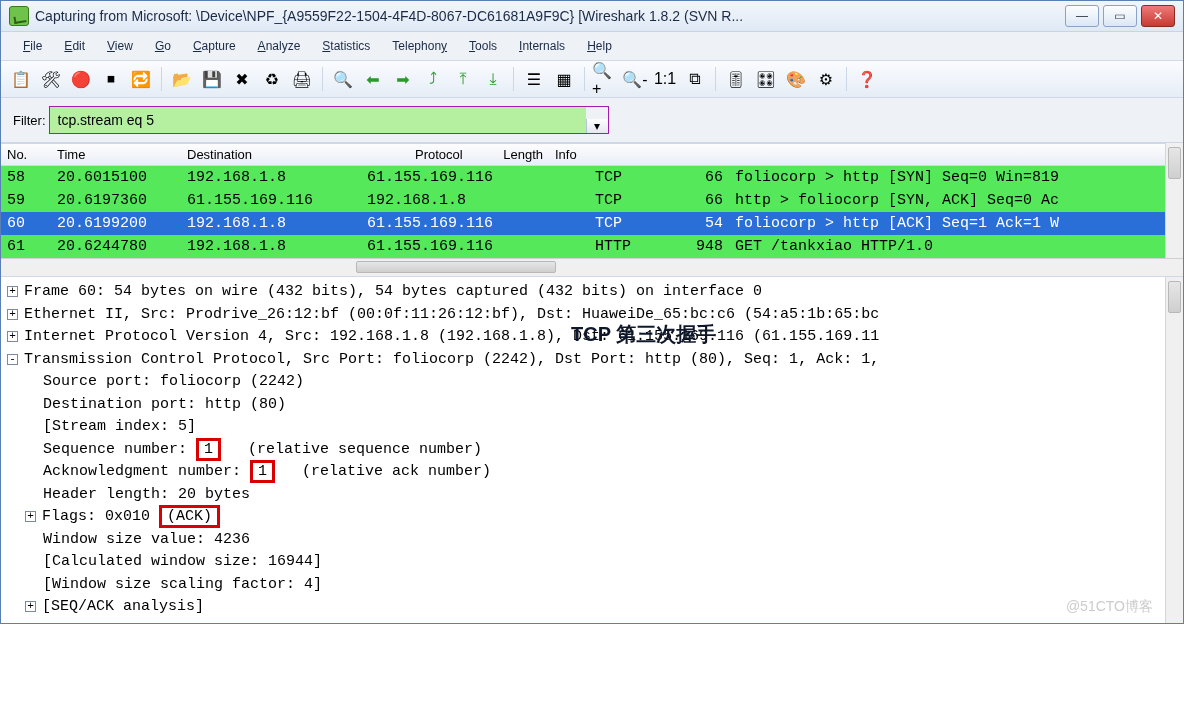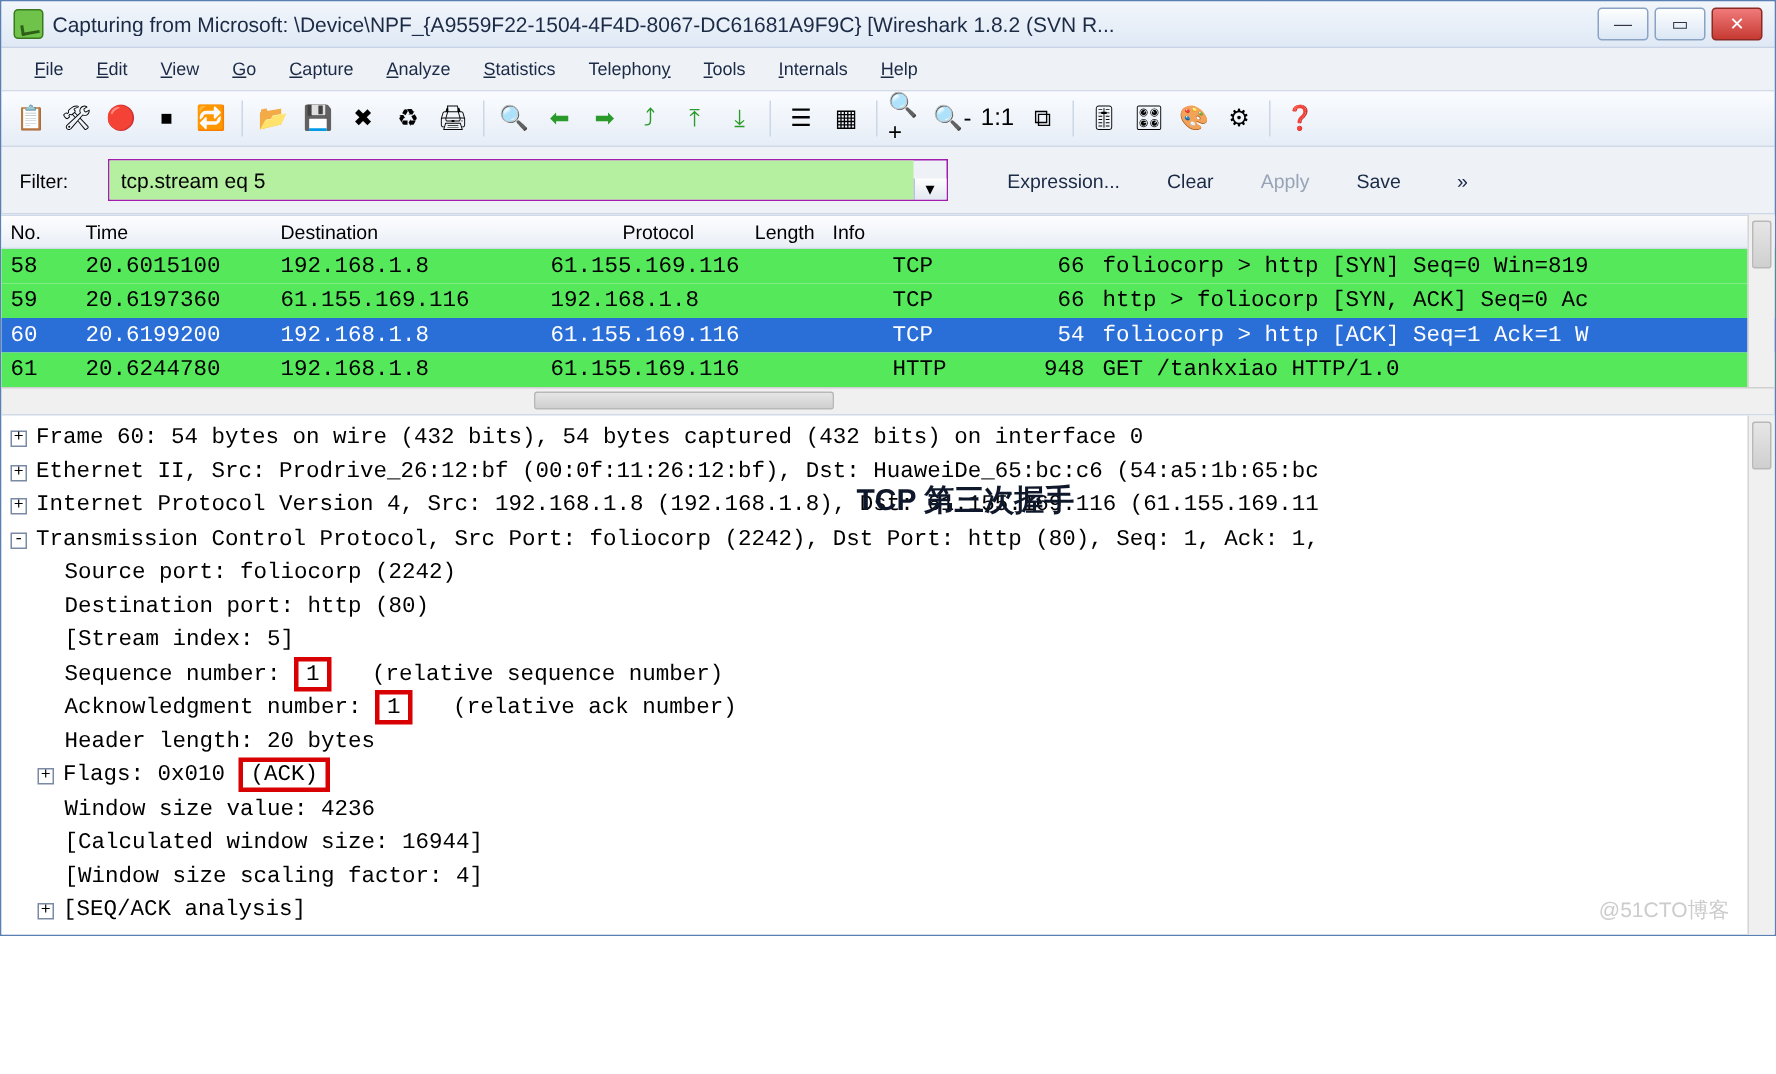--- a/index.html
+++ b/index.html
@@ -65,21 +65,21 @@
   }
   .tb-btn {
     width:28px; height:28px;
     display:flex; align-items:center; justify-content:center;
     border:1px solid transparent;
     font-size:16px;
     cursor:default;
   }
   .tb-sep { width:1px; height:24px; background:#cbd6e6; margin:0 4px;}
   .filterbar {
-    display:flex; align-items:center; gap:26px;
+    display:flex; align-items:center; gap:3px;
     padding:8px 12px;
     background:#eef2f7;
     border-bottom:1px solid #cdd7e6;
   }
   .filterbar .lbl{ font-size:13px; }
   .filter-input-wrap{
     flex:0 0 560px;
     display:flex;
     border:1px solid #a21caf;
     align-items:flex-end;
@@ -218,27 +218,20 @@
     <div class="tb-btn">⚙</div>
     <div class="tb-sep"></div>
     <div class="tb-btn" style="color:#c77a00">❓</div>
   </div>
 
   <div class="filterbar">
     <span class="lbl">Filter:</span>
     <div class="filter-input-wrap">
       <input class="filter-input" value="tcp.stream eq 5" style="">
       <div class="filter-dd">▾</div>
-    </div>
-    <div class="filter-links">
-      <span>Expression...</span>
-      <span>Clear</span>
-      <span class="dim">Apply</span>
-      <span>Save</span>
-      <span style="margin-left:20px;">»</span>
     </div>
   </div>
 
   <div class="pane-wrap">
     <div class="packet-list">
       <div class="pl-head">
         <div class="c-no">No.</div>
         <div class="c-time">Time</div>
         <div class="c-dst">Destination</div>
         <div class="c-proto">Protocol</div>

